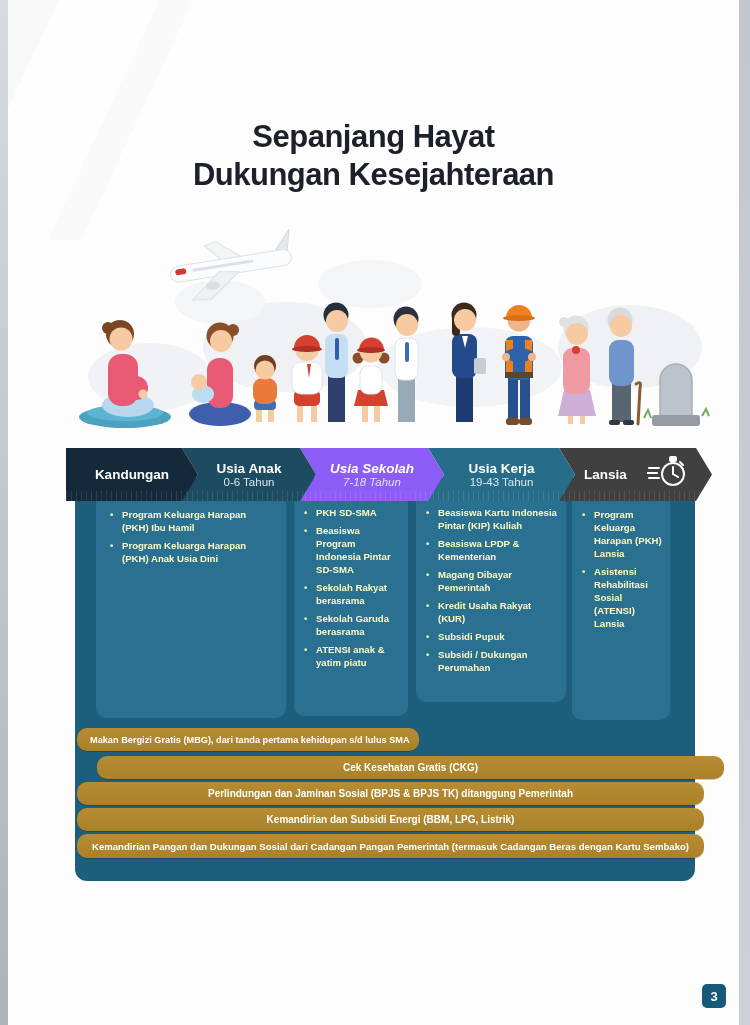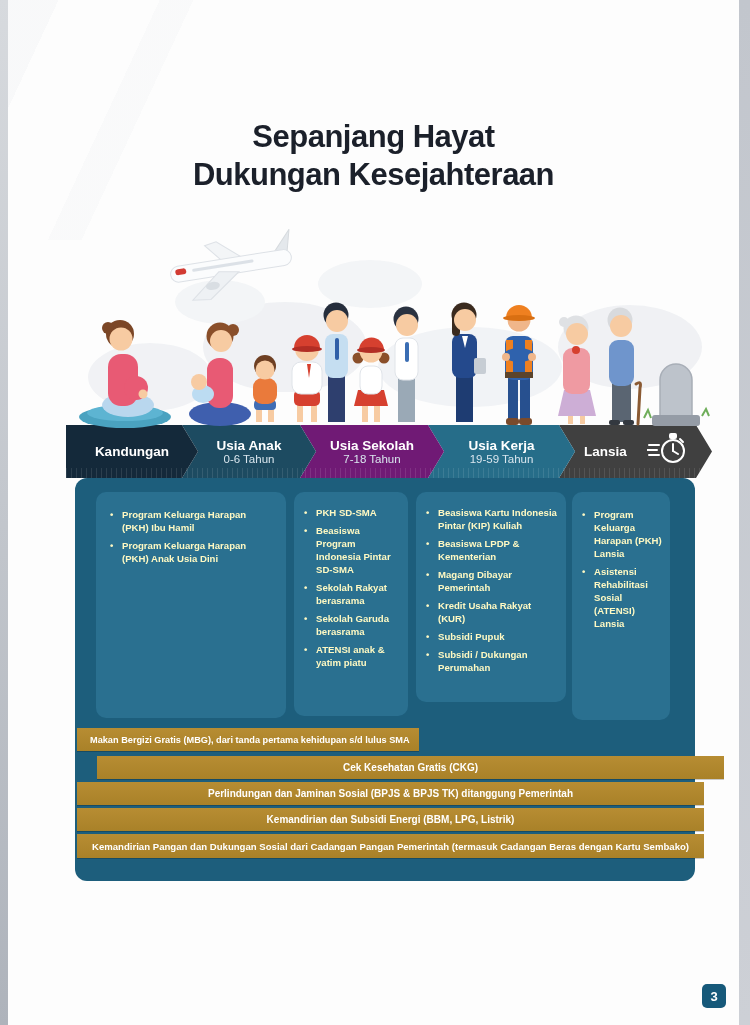--- a/index.html
+++ b/index.html
@@ -26,32 +26,32 @@
   
   .title{
     position:absolute;left:0;top:118px;width:731px;text-align:center;
     color:#1b202a;font-weight:bold;font-size:31px;line-height:38px;letter-spacing:-.5px;
   }
 
   
   .illus{position:absolute;left:62px;top:222px;width:640px;height:210px;z-index:3;}
 
   
-  .band{position:absolute;left:58px;top:425px;width:646px;height:53px;z-index:2;}
+  .band{position:absolute;left:58px;top:448px;width:646px;height:53px;z-index:2;}
   .seg{position:absolute;top:0;height:53px;display:flex;flex-direction:column;justify-content:center;align-items:center;color:#fff;}
   .seg .lbl{font-weight:bold;font-size:13.5px;line-height:15px;}
   .seg .sub{font-weight:normal;font-size:11.5px;line-height:13px;color:#d9e6ee;}
   .seg-ticks{position:absolute;left:0;bottom:0;width:100%;height:10px;
     background:repeating-linear-gradient(90deg, rgba(255,255,255,.10) 0 1px, transparent 1px 5px);}
   .seg1{left:0;width:132px;z-index:9;background:#14293a;
     clip-path:polygon(0 0,calc(100% - 16px) 0,100% 50%,calc(100% - 16px) 100%,0 100%);}
   .seg2{left:116px;width:134px;z-index:8;background:#1d4b61;
     clip-path:polygon(0 0,calc(100% - 16px) 0,100% 50%,calc(100% - 16px) 100%,0 100%,16px 50%);}
-  .seg3{left:234px;width:144px;z-index:7;background:#701a75;
-    clip-path:polygon(0 0,calc(100% - 16px) 0,100% 50%,calc(100% - 16px) 100%,0 100%,16px 50%);}
+  .seg3{left:234px;width:144px;z-index:7;background:#8b5cf6;
+    clip-path:polygon(0 0,calc(100% - 16px) 0,100% 50%,calc(100% - 16px) 100%,0 100%,16px 50%);font-style:italic;}
   .seg4{left:362px;width:147px;z-index:6;background:#266d89;
     clip-path:polygon(0 0,calc(100% - 16px) 0,100% 50%,calc(100% - 16px) 100%,0 100%,16px 50%);}
   .seg5{left:493px;width:153px;z-index:5;background:#404040;flex-direction:row;gap:20px;
     clip-path:polygon(0 0,calc(100% - 16px) 0,100% 50%,calc(100% - 16px) 100%,0 100%,16px 50%);}
 
   
   .panel{position:absolute;left:67px;top:478px;width:620px;height:403px;background:#1d5e7c;border-radius:12px;z-index:1;}
   .colbox{position:absolute;background:#2a7090;border-radius:10px;color:#fef9c3;}
   .col1{left:21px;top:14px;width:190px;height:226px;padding:16px 12px 0 14px;}
   .col2{left:219px;top:14px;width:114px;height:224px;padding:14px 8px 0 10px;}
@@ -60,21 +60,21 @@
   ul.bullets{margin:0;padding:0;list-style:none;}
   ul.bullets li{
     position:relative;padding-left:12px;margin-bottom:5px;
     font-weight:bold;font-size:9.6px;line-height:13px;
   }
   ul.bullets li::before{content:"\2022";position:absolute;left:0;top:0;}
 
   
   .bar{
     position:absolute;left:2px;height:23px;background:linear-gradient(180deg,#b78d33,#a98128);
-    border-radius:0;color:#fff;font-weight:bold;font-size:10px;
+    border-radius:10px;color:#fff;font-weight:bold;font-size:10px;
     display:flex;align-items:center;justify-content:center;text-align:left;
     box-shadow:0 1px 0 rgba(0,0,0,.2);
   }
   .bar-1{top:250px;width:342px;justify-content:flex-start;padding-left:13px;font-size:9.2px;white-space:nowrap;}
   .bar-2{top:278px;width:627px;margin-left:20px;}
   .bar-3{top:304px;width:627px;}
   .bar-4{top:330px;width:627px;}
   .bar-5{top:356px;width:627px;height:24px;font-size:9.6px;}
 
   
@@ -253,21 +253,21 @@
         <span class="sub">0-6 Tahun</span>
         <div class="seg-ticks"></div>
       </div>
       <div class="seg seg3">
         <span class="lbl">Usia Sekolah</span>
         <span class="sub">7-18 Tahun</span>
         <div class="seg-ticks"></div>
       </div>
       <div class="seg seg4">
         <span class="lbl">Usia Kerja</span>
-        <span class="sub">19-59 Tahun</span>
+        <span class="sub">19-43 Tahun</span>
         <div class="seg-ticks"></div>
       </div>
       <div class="seg seg5">
         <span class="lbl">Lansia</span>
         <span>
           <svg width="40" height="36" viewBox="0 0 40 36">
             <g stroke="#ffffff" stroke-width="2" fill="none" stroke-linecap="round">
               <line x1="2" y1="13" x2="12" y2="13"></line>
               <line x1="0" y1="18" x2="10" y2="18"></line>
               <line x1="2" y1="23" x2="12" y2="23"></line>

